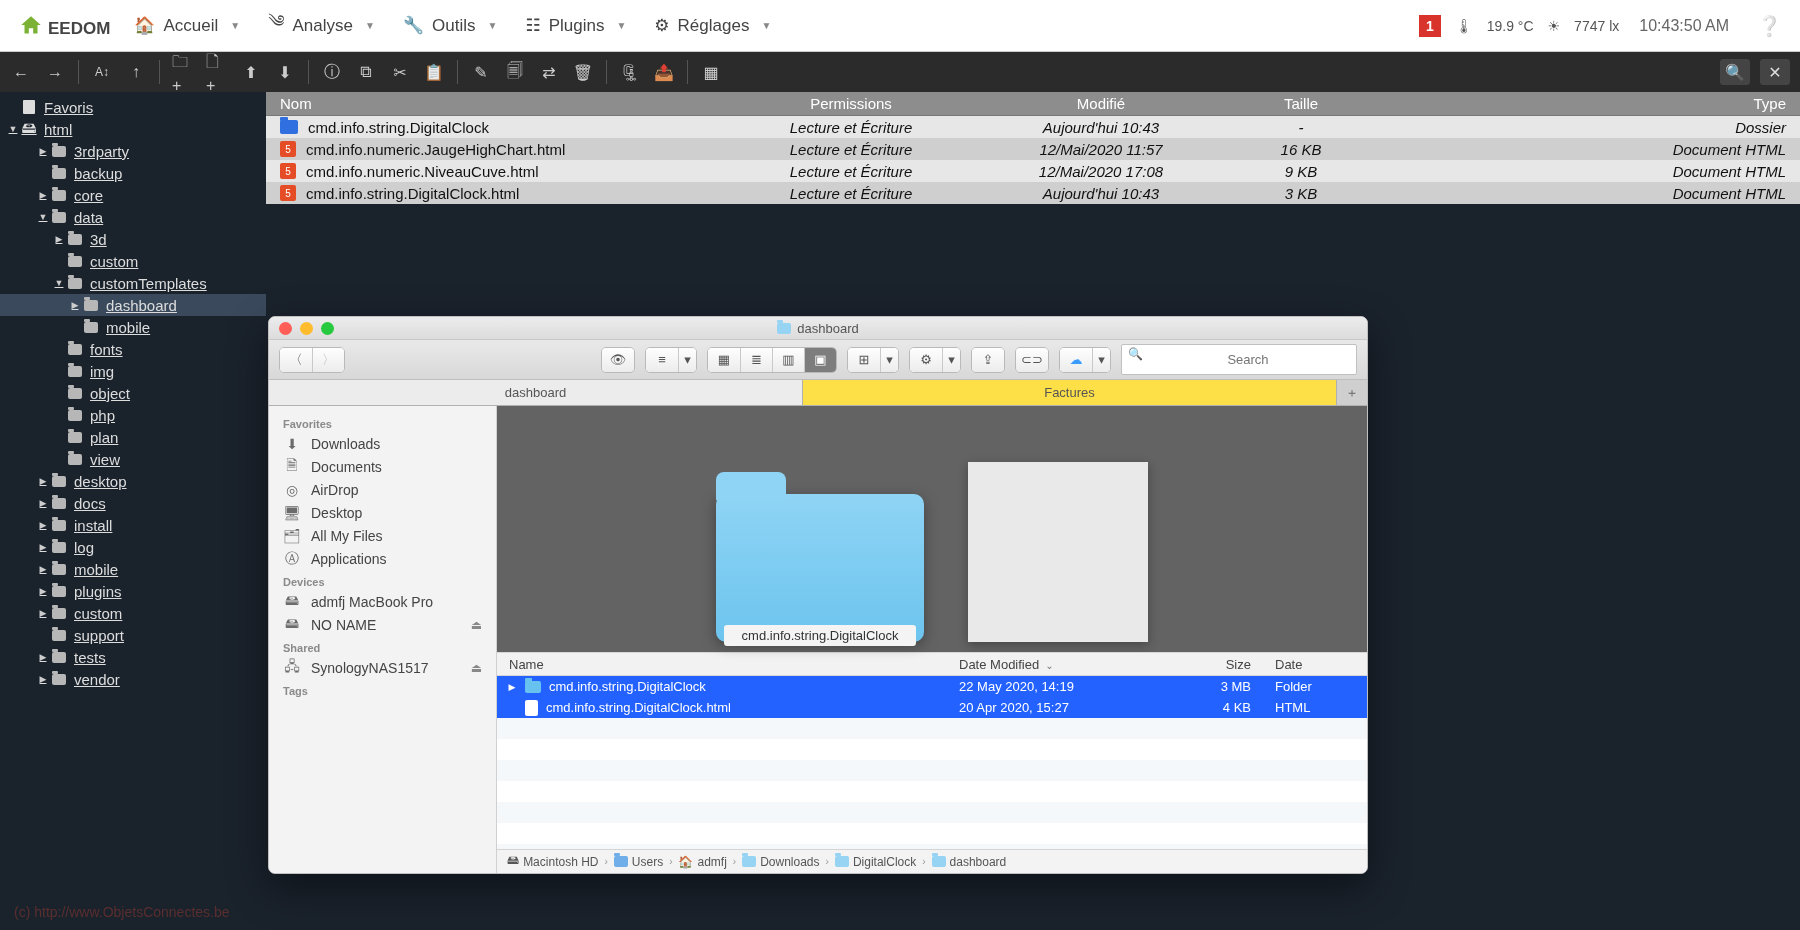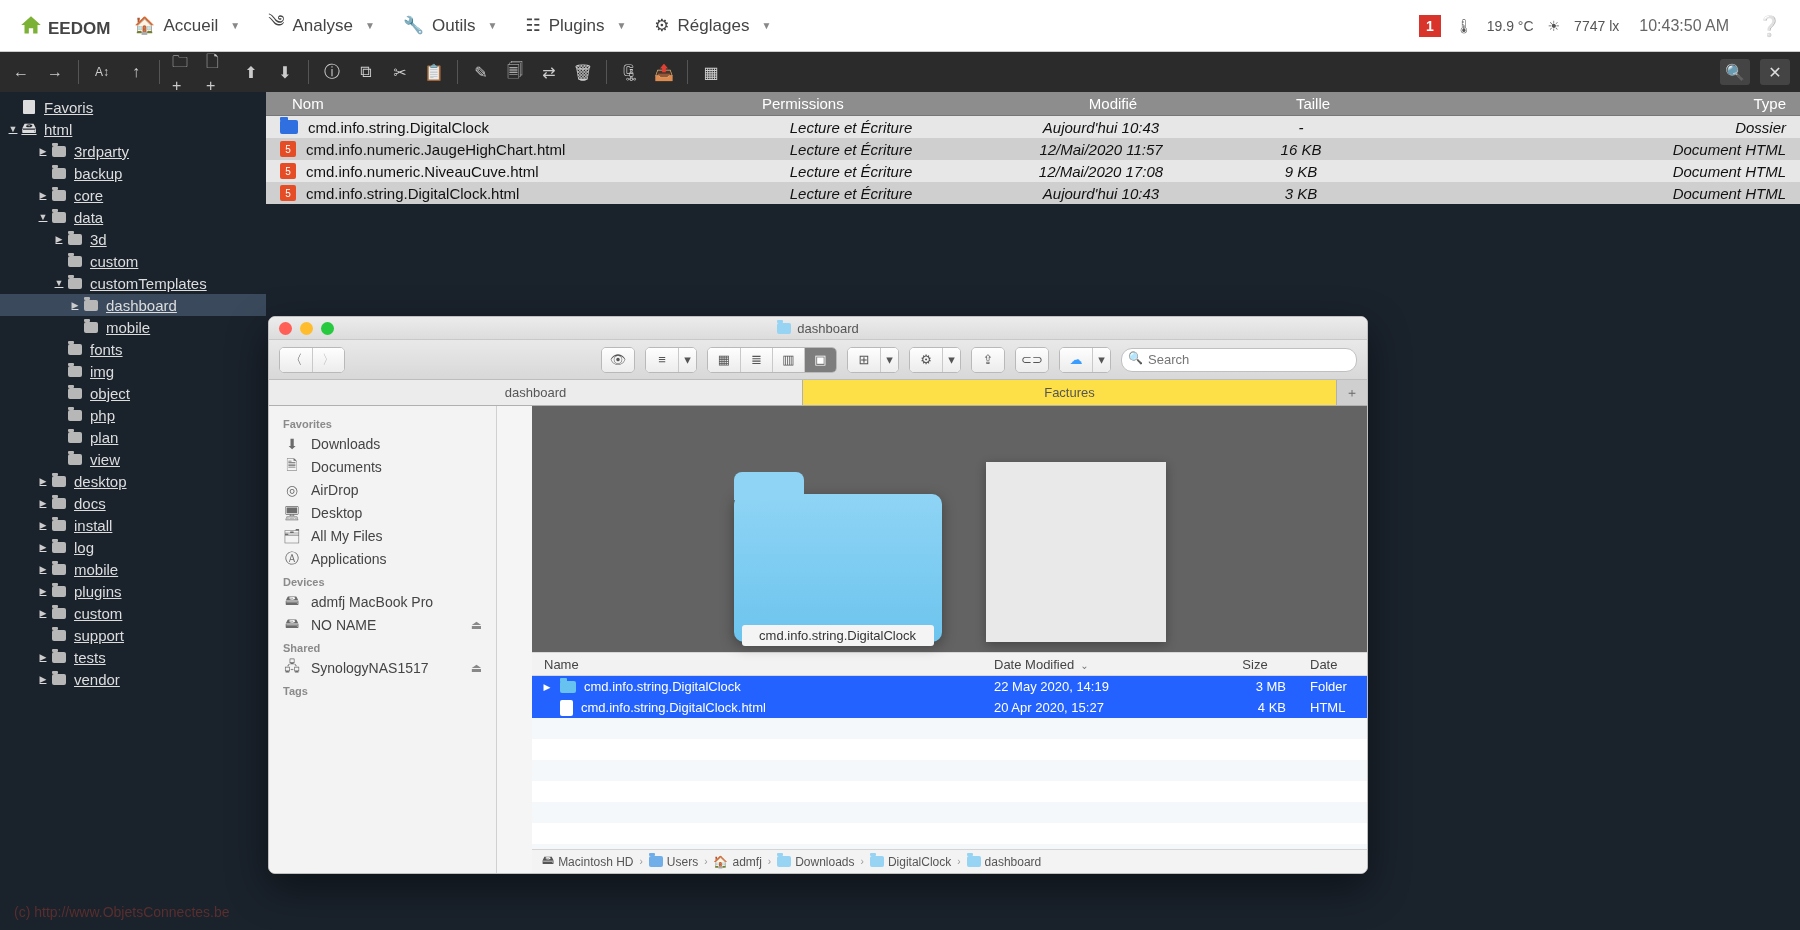--- a/index.html
+++ b/index.html
@@ -29,24 +29,24 @@
 .tree{width:266px;color:#ddd;font-size:15px;padding-top:4px;overflow:hidden;text-decoration:underline;}
 .trow{display:flex;align-items:center;height:22px;cursor:pointer;white-space:nowrap;}
 .trow.sel{background:#3a4a5c;}
 .trow .arr{width:14px;display:inline-flex;justify-content:center;font-size:9px;color:#ccc;}
 .trow .fic{width:18px;display:inline-flex;justify-content:center;margin-right:6px;}
 .indent0{padding-left:6px}.indent2{padding-left:36px}.indent3{padding-left:52px}.indent4{padding-left:68px}
 .foot{position:absolute;bottom:10px;left:14px;color:#5a2e2e;font-size:14px;}
 
 
 .fmlist{flex:1;min-width:0;}
-.fmlh{height:24px;background:#8d8d8d;color:#fff;display:flex;font-size:15px;align-items:center;border-bottom:1px solid #777;padding-left:12px;}
+.fmlh{height:24px;background:#8d8d8d;color:#fff;display:flex;font-size:15px;align-items:center;border-bottom:1px solid #777;}
 .fmlh div{padding:0 14px;}
 .c-name{flex:0 0 470px;}
-.c-perm{flex:0 0 230px;}
+.c-perm{flex:0 0 230px;text-align:center;}
 .c-mod{flex:0 0 270px;text-align:center;}
 .c-size{flex:0 0 130px;text-align:center;}
 .c-type{flex:1;text-align:right;padding-right:18px;}
 .fmrow{height:22px;display:flex;align-items:center;color:#111;font-size:15px;}
 .fmrow.alt{background:#e7e7e7;}
 .fmrow.norm{background:#cfcfcf;}
 .fmrow .c-name{display:flex;align-items:center;gap:10px;padding-left:14px;}
 .fmrow .c-perm,.fmrow .c-mod,.fmrow .c-size,.fmrow .c-type{padding:0 14px;font-style:italic;}
 .fmrow .c-perm{text-align:center}.fmrow .c-mod{text-align:center}.fmrow .c-size{text-align:center}.fmrow .c-type{text-align:right}
 .ico-folder{width:18px;height:14px;background:#2f6fe0;border-radius:2px;position:relative;display:inline-block;}
@@ -58,43 +58,43 @@
 .ftitle{height:23px;background:linear-gradient(#ececec,#dcdcdc);display:flex;align-items:center;justify-content:center;position:relative;font-size:13px;color:#555;border-bottom:1px solid #c8c8c8;}
 .wbtns{position:absolute;left:10px;top:5px;display:flex;gap:8px;}
 .wbtn{width:13px;height:13px;border-radius:50%;}
 .wred{background:#ff5f56}.wyel{background:#ffbd2e}.wgrn{background:#27c93f}
 .ftool{height:40px;background:linear-gradient(#e9e9e9,#d8d8d8);border-bottom:1px solid #bdbdbd;display:flex;align-items:center;padding:0 10px;gap:10px;}
 .fbtngrp{display:flex;border:1px solid #b9b9b9;border-radius:5px;overflow:hidden;background:#fff;}
 .fbtn{width:32px;height:24px;display:flex;align-items:center;justify-content:center;background:linear-gradient(#fefefe,#ececec);cursor:pointer;font-size:13px;color:#555;}
 .fbtn+.fbtn{border-left:1px solid #c9c9c9;}
 .fbtn.act{background:#7d7d7d;color:#fff;}
 .fsearch{flex:1;max-width:280px;margin-left:auto;}
-.fsearch input{width:100%;height:24px;border:1px solid #c0c0c0;border-radius:11px;padding:0 8px 0 26px;background:#fff;font-size:13px;color:#666;}
+.fsearch input{width:100%;height:31px;border:1px solid #c0c0c0;border-radius:2px;padding:0 8px 0 26px;background:#fff;font-size:13px;color:#666;text-align:center;}
 .fsearch{position:relative}
 .fsearch::before{content:"🔍";position:absolute;left:7px;top:3px;font-size:12px;color:#888;}
 .ftabs{height:26px;display:flex;background:#cfcfcf;border-bottom:1px solid #b0b0b0;font-size:13px;}
 .ftab{flex:1;display:flex;align-items:center;justify-content:center;border-right:1px solid #b0b0b0;background:#fde047;color:#555;cursor:pointer;}
 .ftab.act{background:#ececec;}
 .ftabadd{width:30px;display:flex;align-items:center;justify-content:center;color:#666;cursor:pointer;}
-.fbody{flex:1;display:flex;min-height:0;gap:35px;}
+.fbody{flex:1;display:flex;min-height:0;}
 .fside{width:228px;background:#f3f3f3;border-right:1px solid #d0d0d0;padding:6px 0;font-size:14px;color:#444;overflow:auto;}
 .fside-h{font-size:11px;color:#8a8a8a;text-transform:capitalize;padding:6px 14px 2px;font-weight:600;}
 .fside-i{display:flex;align-items:center;gap:10px;padding:2px 14px;height:23px;cursor:pointer;}
 .fside-i .si{width:18px;display:flex;justify-content:center;color:#6b6b6b;}
 .eject{margin-left:auto;color:#888;font-size:12px;}
 .fmain{flex:1;display:flex;flex-direction:column;min-width:0;}
 .fprev{height:246px;background:#636363;display:flex;align-items:flex-end;justify-content:center;gap:44px;padding-bottom:10px;}
 .pfolder{position:relative;}
 .pfolder .pfs{width:208px;height:148px;background:linear-gradient(#8fd4f5,#6cc4ee);border-radius:10px;position:relative;box-shadow:0 4px 14px rgba(0,0,0,.35);}
 .pfolder .pfs::before{content:"";position:absolute;top:-22px;left:0;width:70px;height:28px;background:#8fd4f5;border-radius:8px 8px 0 0;}
 .pfolder .plbl{position:absolute;bottom:-4px;left:8px;right:8px;background:#f4f4f4;border-radius:3px;padding:3px 8px;font-size:13px;text-align:center;color:#333;}
 .pdoc{width:180px;height:180px;background:#e9e9e9;box-shadow:0 3px 10px rgba(0,0,0,.3);}
 .flisth{height:24px;background:#f2f2f2;border-top:1px solid #d7d7d7;border-bottom:1px solid #d7d7d7;display:flex;align-items:center;font-size:13px;color:#444;}
 .flisth>div{padding:0 12px;}
-.flisth .fn{flex:0 0 450px}.flisth .fd{flex:0 0 230px}.flisth .fs{flex:0 0 86px;text-align:center}.flisth .fk{flex:1}
+.flisth .fn{flex:0 0 450px}.flisth .fd{flex:0 0 230px}.flisth .fs{flex:0 0 86px;text-align:right}.flisth .fk{flex:1}
 .flisth .srt{font-size:10px;margin-left:6px;color:#777;}
 .flrows{flex:1;background:#fff;overflow:auto;}
 .flrow{height:21px;display:flex;align-items:center;font-size:13px;padding:0;color:#222;}
 .flrow.sel{background:#2362ff;color:#fff;}
 .flrow .fn{flex:0 0 450px;display:flex;align-items:center;gap:8px;padding-left:10px;}
 .flrow .fd{flex:0 0 230px;padding:0 12px}
 .flrow .fs{flex:0 0 86px;text-align:right;padding:0 12px}
 .flrow .fk{flex:1;padding:0 12px}
 .flrow .disc{width:10px;font-size:9px;text-align:center;}
 .mini-folder{width:16px;height:12px;background:#67c2f0;border-radius:2px;position:relative;display:inline-block;}

